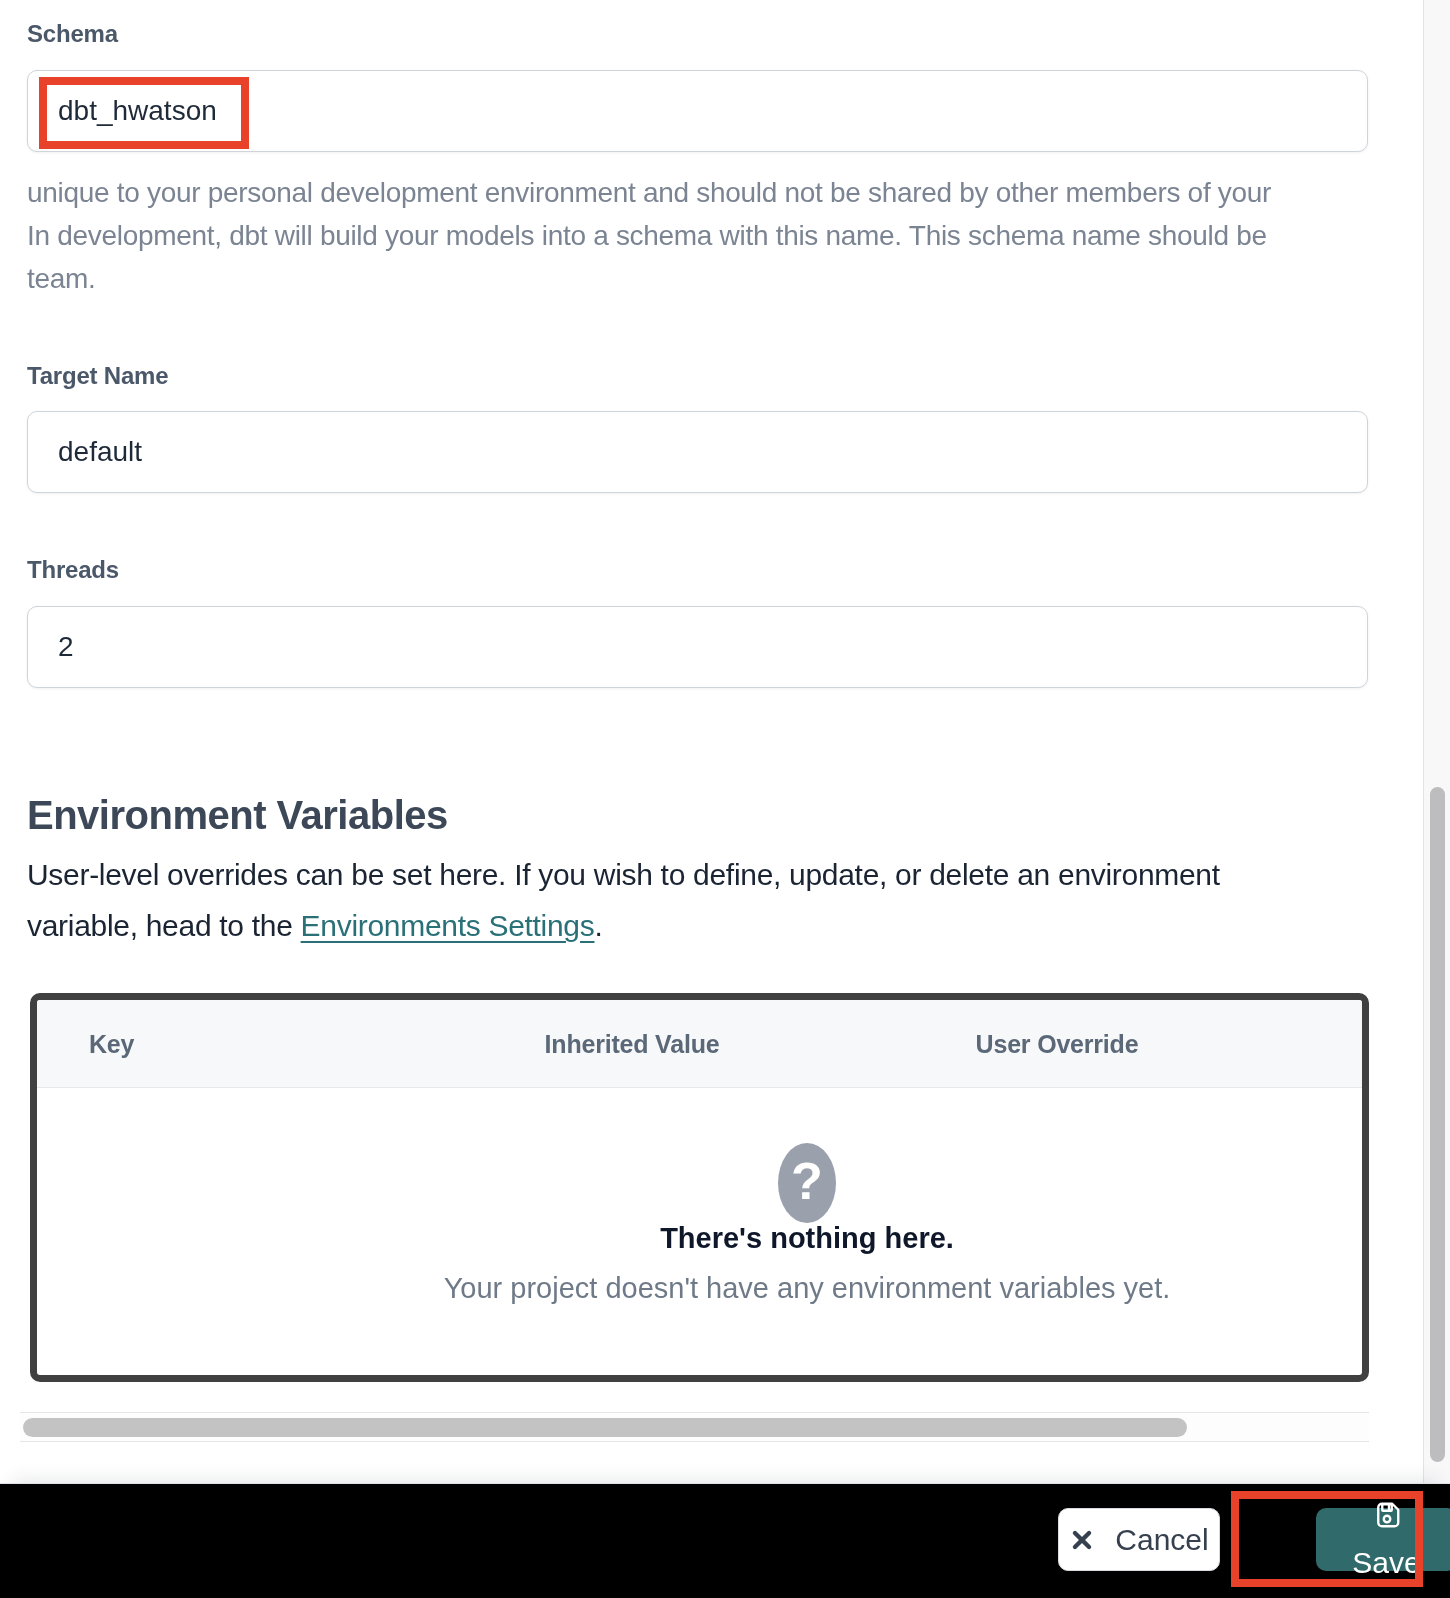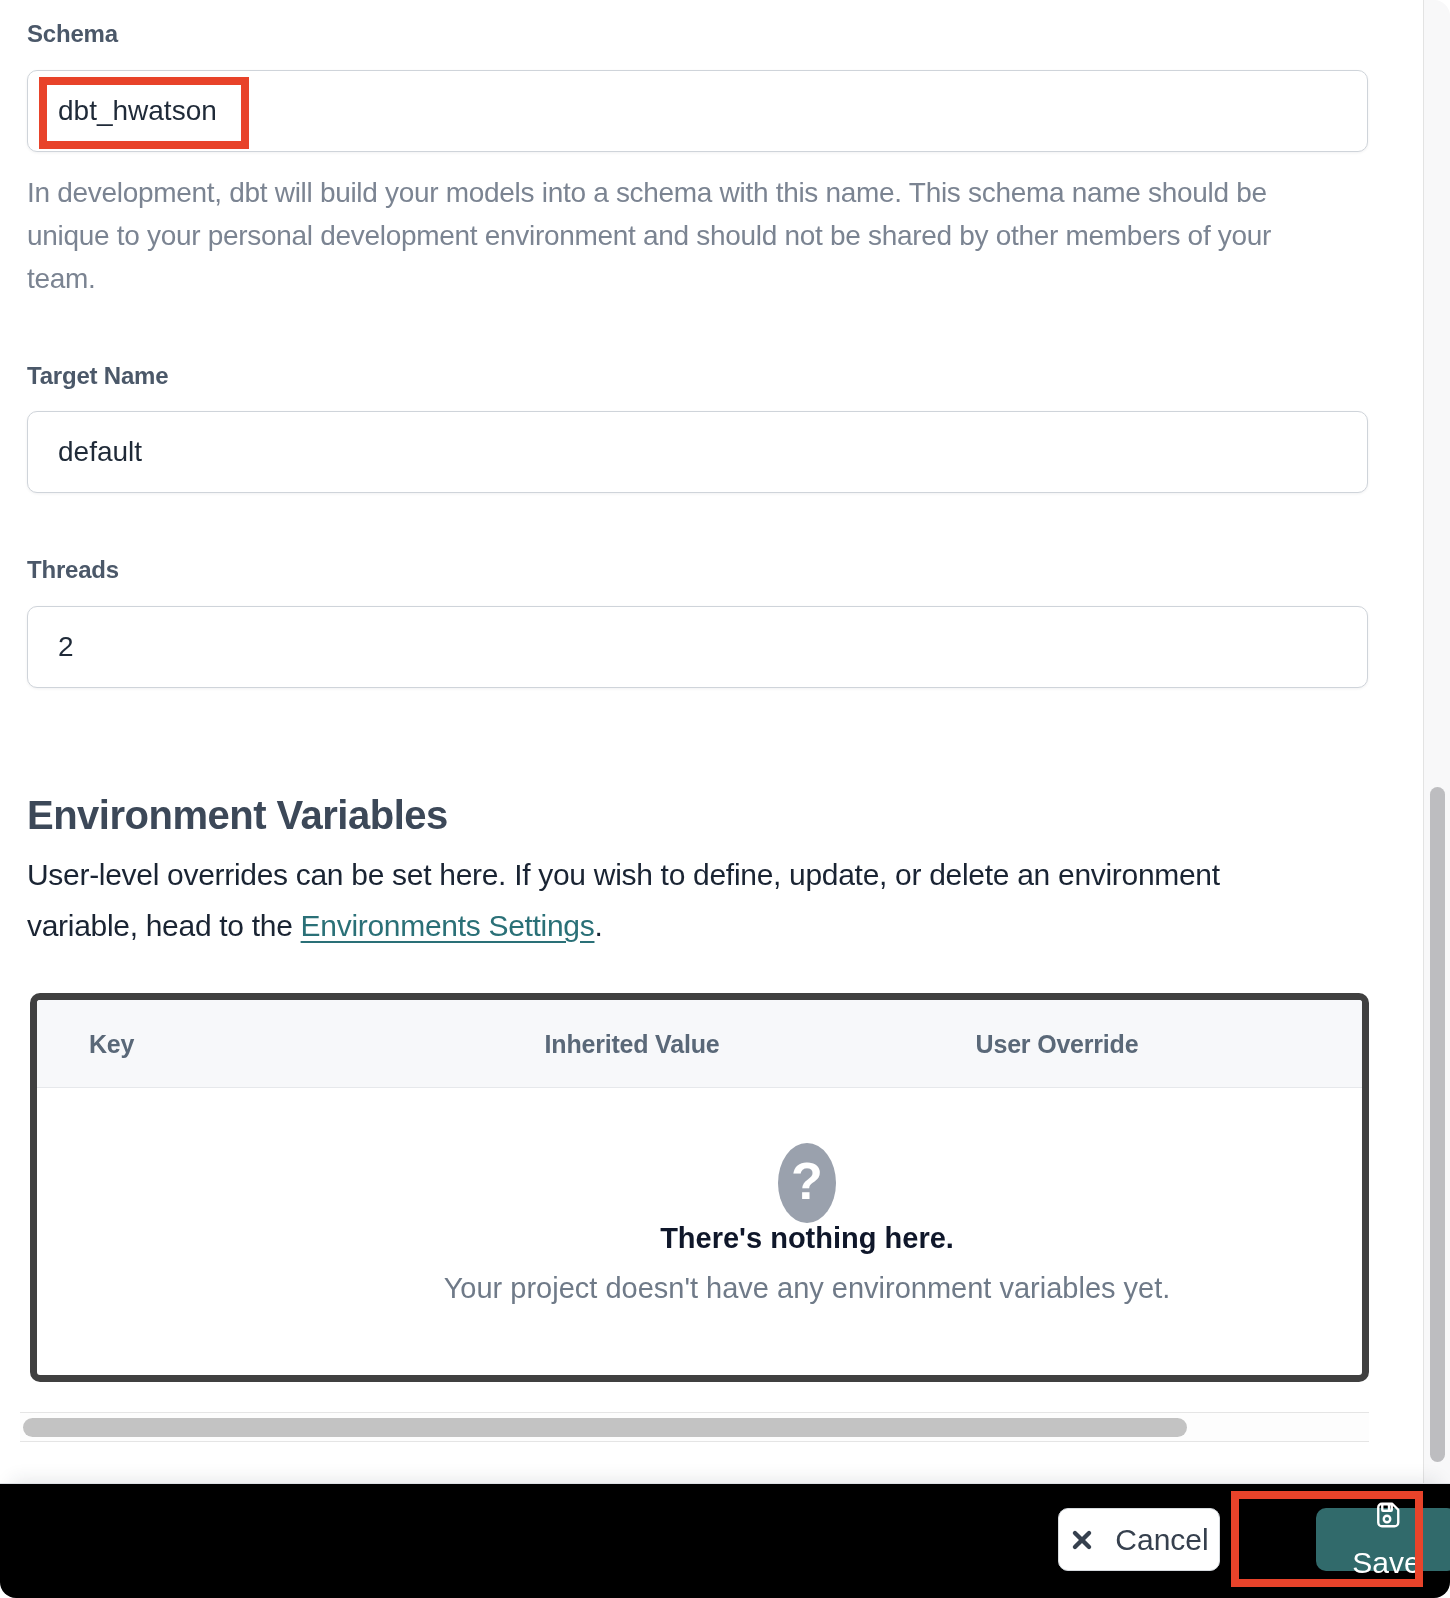--- a/index.html
+++ b/index.html
@@ -1,18 +1,18 @@
 <!DOCTYPE html>
 <html><head>
 <meta charset="utf-8">
 <style>
   * { margin:0; padding:0; box-sizing:border-box; }
   html,body { background:#fff; }
   body { font-family:"Liberation Sans", sans-serif; }
-  .page { position:relative; width:1450px; height:1598px; background:#fff; overflow:hidden;border-radius:16px; }
+  .page { position:relative; width:1450px; height:1598px; background:#fff; overflow:hidden; }
 
   .field-label {
     position:absolute; left:27px;
     font-size:24px; font-weight:700; color:#4b5869; letter-spacing:-0.2px;
   }
   .text-input {
     position:absolute; left:27px; width:1341px; height:82px;
     border:1px solid #cfd4da; border-radius:10px; background:#fff;
     box-shadow:0 1px 3px rgba(16,24,40,0.06);
     padding:0 0 0 30px; font-family:"Liberation Sans", sans-serif;
@@ -116,22 +116,22 @@
 </head>
 <body>
 
 <div class="page">
 
   <div class="field-label" style="top:20px">Schema</div>
   <input class="text-input" style="top: 70px;" type="text" value="dbt_hwatson">
   <div class="annotation-box" id="annotation-schema"></div>
 
   <div class="help-text">
+    <div>unique to your personal development environment and should not be shared by other members of your</div>
     <div>In development, dbt will build your models into a schema with this name. This schema name should be</div>
-    <div>unique to your personal development environment and should not be shared by other members of your</div>
     <div>team.</div>
   </div>
 
   <div class="field-label" style="top:362px">Target Name</div>
   <input class="text-input" style="top: 411px;" type="text" value="default">
 
   <div class="field-label" style="top:556px">Threads</div>
   <input class="text-input" style="top: 606px;" type="text" value="2">
 
   <div class="section-title">Environment Variables</div>

